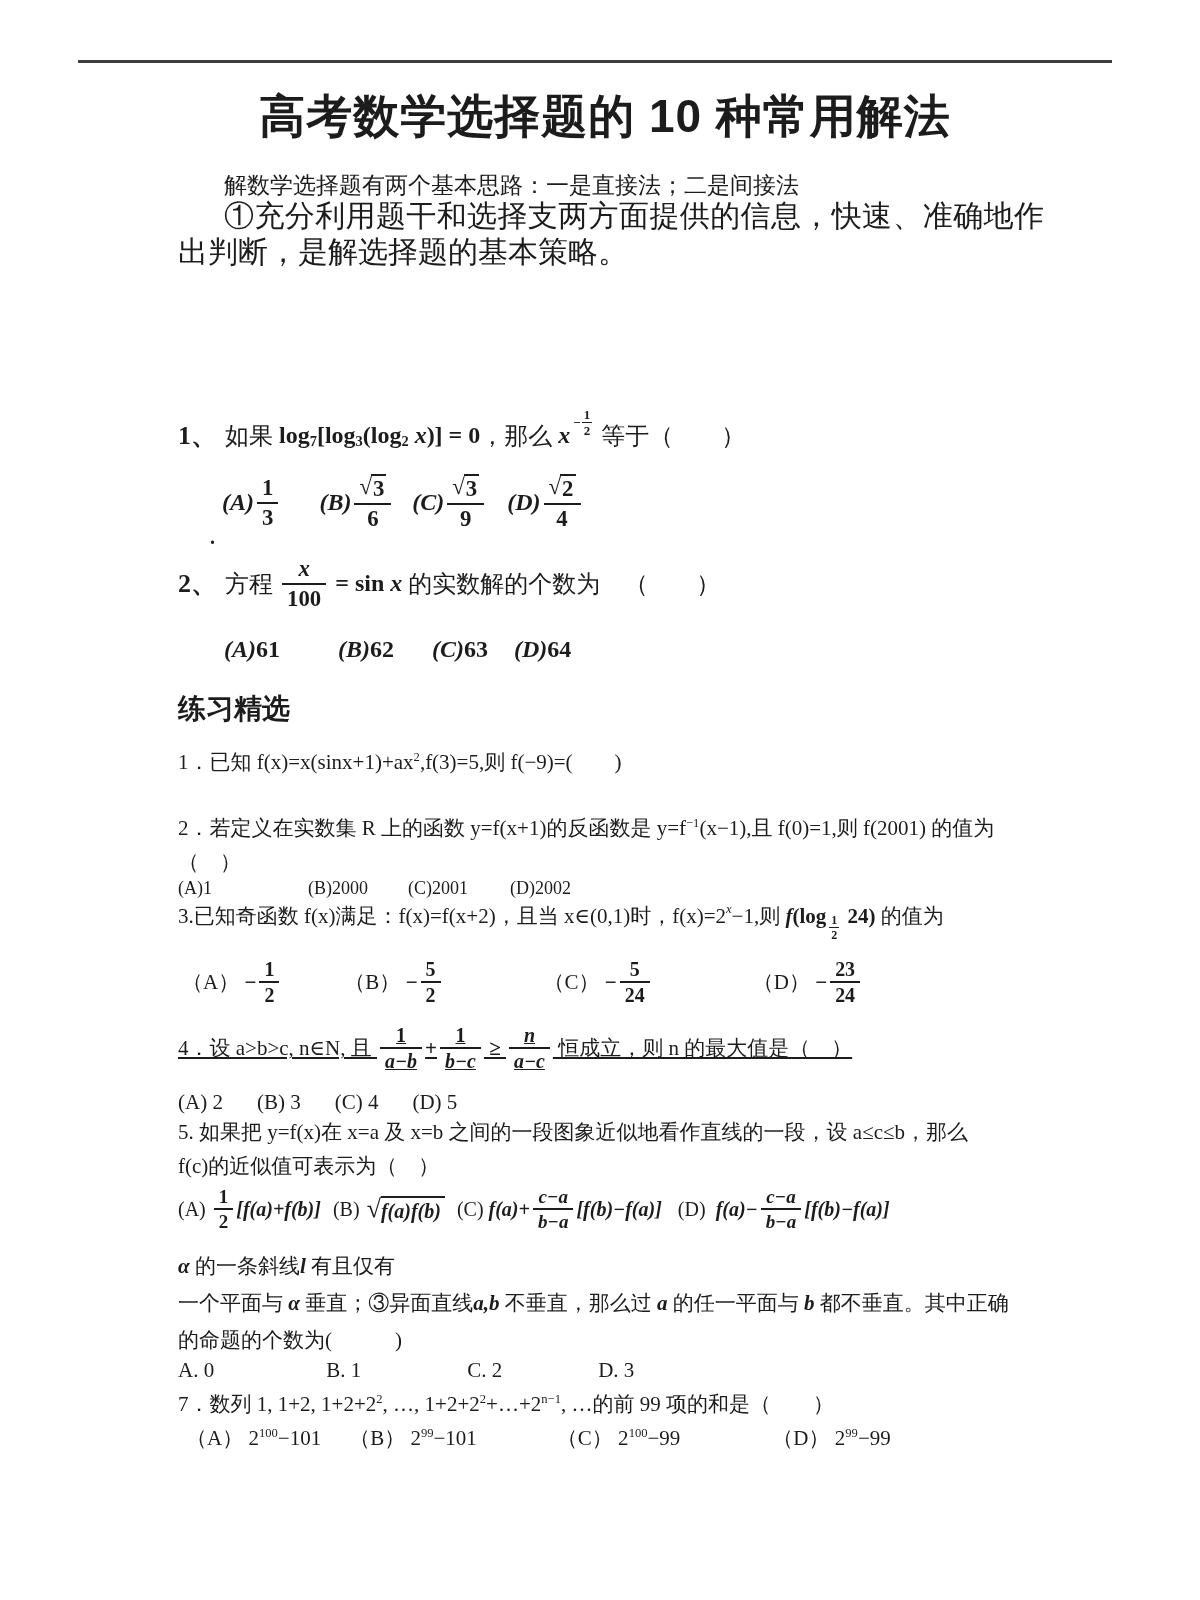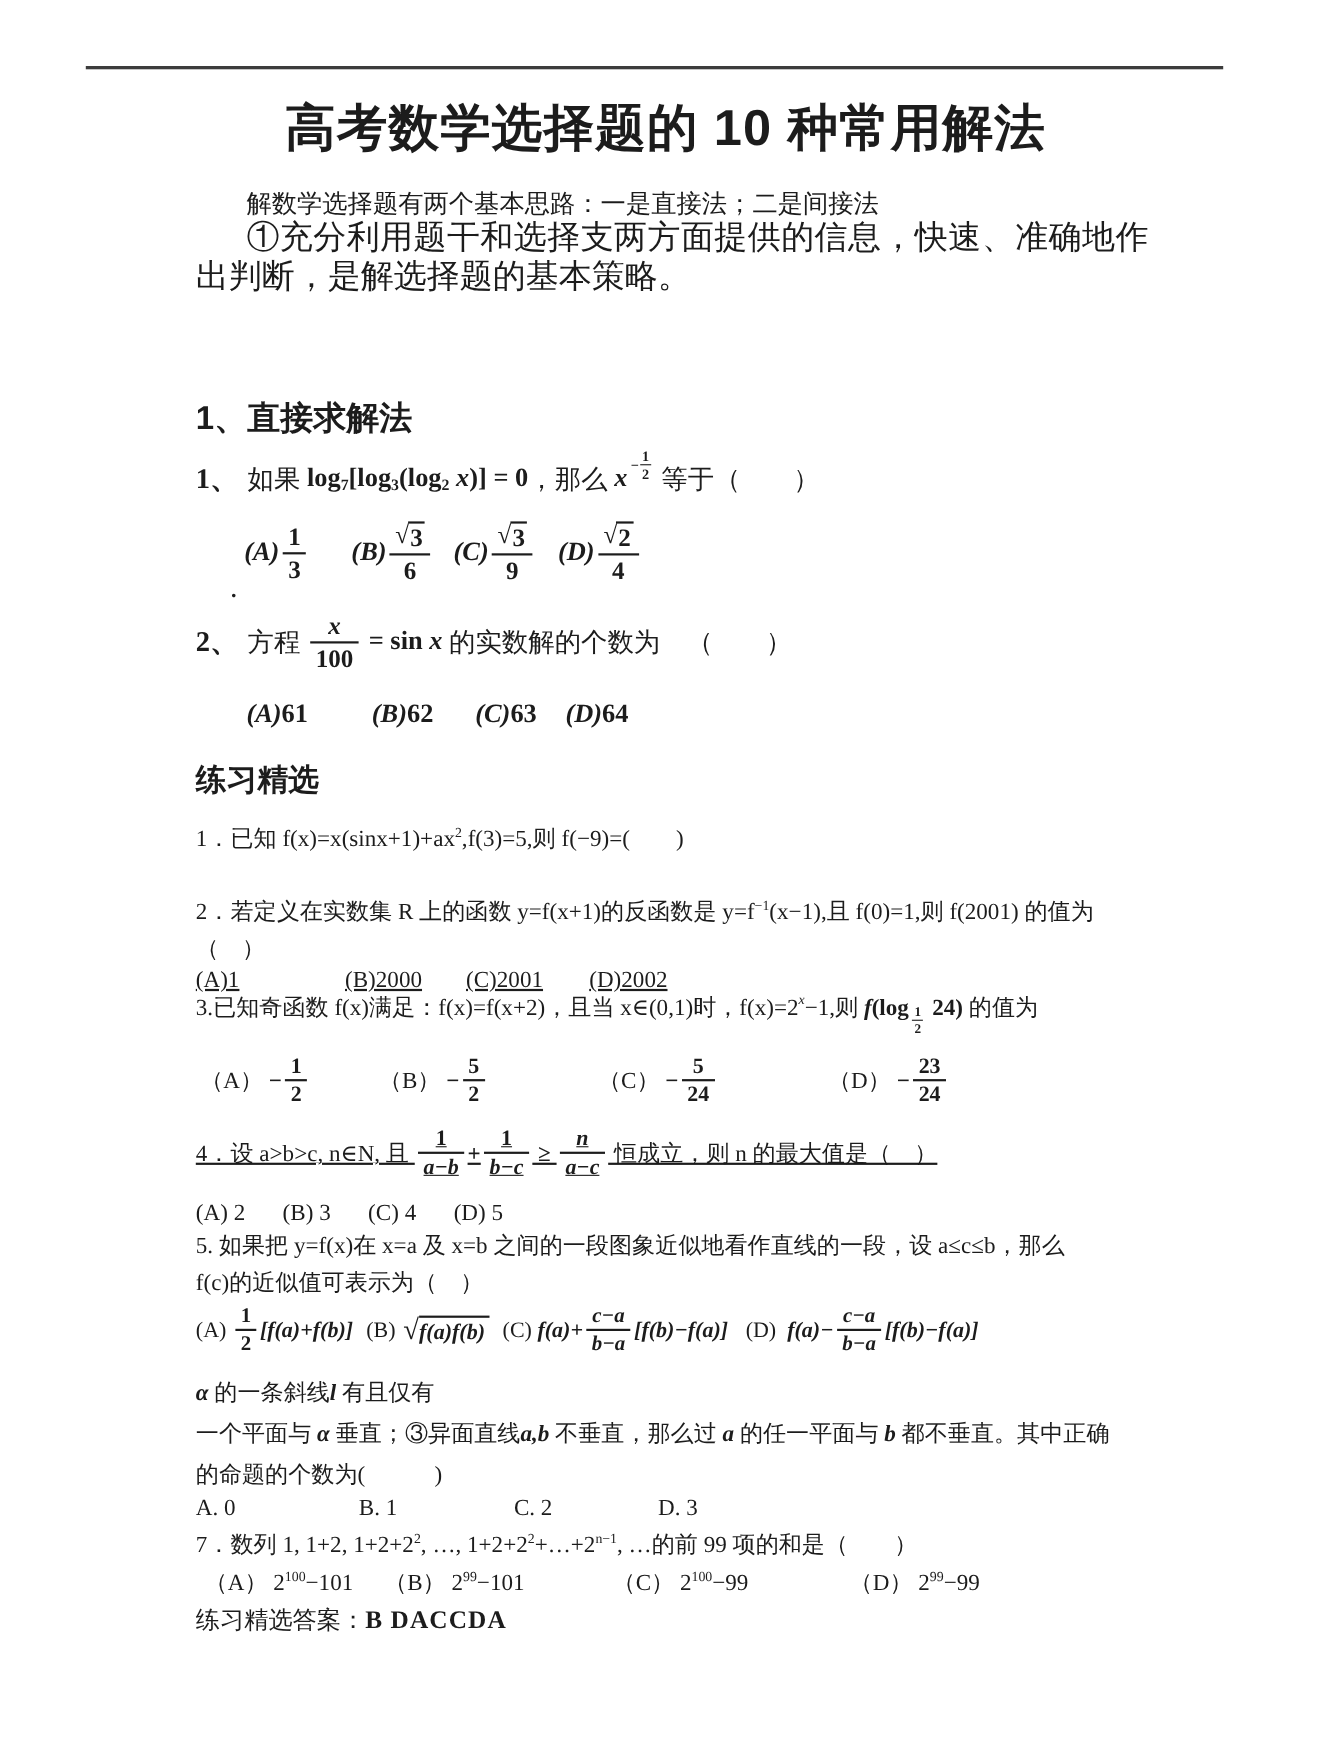--- a/index.html
+++ b/index.html
@@ -21,21 +21,21 @@
   .mathline span{white-space:pre;}
   .q1{top:418px;left:178px;font-size:24px;}
   .q1opts{top:474px;left:222px;font-size:24px;}
   .straydot{top:526px;left:210px;font-size:20px;font-weight:bold;}
   .q2{top:556px;left:178px;font-size:24px;}
   .q2opts{top:636px;left:224px;font-size:24px;}
   .p1{top:748px;left:178px;font-size:21px;}
   .p1opts{top:782px;left:178px;font-size:21px;}
   .p2{top:814px;left:178px;font-size:21px;}
   .p2b{top:848px;left:178px;font-size:21px;}
-  .p2opts{top:878px;left:178px;font-size:21px;text-decoration:underline;}
+  .p2opts{top:878px;left:178px;font-size:18px;}
   .p3{top:902px;left:178px;font-size:21px;}
   .p3opts{top:958px;left:182px;font-size:21px;}
   .p4{top:1024px;left:178px;font-size:21px;text-decoration:underline;}
   .p4opts{top:1090px;left:178px;font-size:21px;}
   .p5a{top:1118px;left:178px;font-size:21px;}
   .p5b{top:1152px;left:178px;font-size:21px;}
   .p5opts{top:1186px;left:178px;font-size:20px;}
   .p6a{top:1252px;left:178px;font-size:21px;}
   .p6b{top:1289px;left:178px;font-size:21px;}
   .p6c{top:1326px;left:178px;font-size:21px;}
@@ -78,21 +78,20 @@
 <body>
 
 <div class="page">
   <div class="abs toprule"></div>
 
   <h1 class="abs title">高考数学选择题的 10 种常用解法</h1>
 
   <p class="abs intro1">解数学选择题有两个基本思路：一是直接法；二是间接法</p>
   <p class="abs intro2">①充分利用题干和选择支两方面提供的信息，快速、准确地作出判断，是解选择题的基本策略。</p>
 
-  <h2 class="abs h-direct">1、直接求解法</h2>
 
   <div class="abs mathline q1"><span class="tk-txt qnum">1、</span><span class="tk-txt">如果 </span><span class="tk-txt mb">log</span><sub class="tk-sub mb">7</sub><span class="tk-txt mb">[</span><span class="tk-txt mb">log</span><sub class="tk-sub mb">3</sub><span class="tk-txt mb">(</span><span class="tk-txt mb">log</span><sub class="tk-sub mb">2</sub><span class="tk-var mb"> x</span><span class="tk-txt mb">)] = 0</span><span class="tk-txt">，那么 </span><span class="tk-var mb">x</span><span class="supfrac"><span class="sf-sign">−</span><span class="mini"><span class="mini-n">1</span><span class="mini-d">2</span></span></span><span class="tk-txt"> 等于（　　）</span></div>
   <div class="abs mathline q1opts"><span class="tk-var mb">(A)</span><span class="frac mb"><span class="fnum">1</span><span class="fden">3</span></span><span class="tk-gap" style="width: 38px;"></span><span class="tk-var mb">(B)</span><span class="frac mb"><span class="fnum"><span class="nsq"><span class="nsq-sym">√</span><span class="nsq-body">3</span></span></span><span class="fden">6</span></span><span class="tk-gap" style="width: 18px;"></span><span class="tk-var mb">(C)</span><span class="frac mb"><span class="fnum"><span class="nsq"><span class="nsq-sym">√</span><span class="nsq-body">3</span></span></span><span class="fden">9</span></span><span class="tk-gap" style="width: 20px;"></span><span class="tk-var mb">(D)</span><span class="frac mb"><span class="fnum"><span class="nsq"><span class="nsq-sym">√</span><span class="nsq-body">2</span></span></span><span class="fden">4</span></span></div>
 
   <div class="abs straydot">.</div>
 
   <div class="abs mathline q2"><span class="tk-txt qnum">2、</span><span class="tk-txt">方程 </span><span class="frac mb"><span class="fnum it">x</span><span class="fden">100</span></span><span class="tk-txt mb"> = sin</span><span class="tk-var mb"> x</span><span class="tk-txt"> 的实数解的个数为　（　　）</span></div>
   <div class="abs mathline q2opts"><span class="tk-var mb">(A)</span><span class="tk-txt mb">61</span><span class="tk-gap" style="width: 58px;"></span><span class="tk-var mb">(B)</span><span class="tk-txt mb">62</span><span class="tk-gap" style="width: 38px;"></span><span class="tk-var mb">(C)</span><span class="tk-txt mb">63</span><span class="tk-gap" style="width: 26px;"></span><span class="tk-var mb">(D)</span><span class="tk-txt mb">64</span></div>
 
   <h2 class="abs h-practice">练习精选</h2>
@@ -114,14 +113,13 @@
   <div class="abs mathline p5opts"><span class="tk-txt">(A) </span><span class="frac mb"><span class="fnum">1</span><span class="fden">2</span></span><span class="tk-var mb">[f(a)+f(b)]</span><span class="tk-gap" style="width: 12px;"></span><span class="tk-txt">(B) </span><span class="sqrt mb"><span class="sqrt-sym">√</span><span class="sqrt-body">f(a)f(b)</span></span><span class="tk-gap" style="width: 10px;"></span><span class="tk-txt">(C) </span><span class="tk-var mb">f(a)+</span><span class="frac mb"><span class="fnum it">c−a</span><span class="fden it">b−a</span></span><span class="tk-var mb">[f(b)−f(a)]</span><span class="tk-gap" style="width: 16px;"></span><span class="tk-txt">(D)  </span><span class="tk-var mb">f(a)−</span><span class="frac mb"><span class="fnum it">c−a</span><span class="fden it">b−a</span></span><span class="tk-var mb">[f(b)−f(a)]</span></div>
 
   <div class="abs mathline p6a"><span class="tk-var mb">α</span><span class="tk-txt"> 的一条斜线</span><span class="tk-var mb">l</span><span class="tk-txt"> 有且仅有</span></div>
   <div class="abs mathline p6b"><span class="tk-txt">一个平面与 </span><span class="tk-var mb">α</span><span class="tk-txt"> 垂直；③异面直线</span><span class="tk-var mb">a,b</span><span class="tk-txt"> 不垂直，那么过 </span><span class="tk-var mb">a</span><span class="tk-txt"> 的任一平面与 </span><span class="tk-var mb">b</span><span class="tk-txt"> 都不垂直。其中正确</span></div>
   <div class="abs mathline p6c"><span class="tk-txt">的命题的个数为(　　　)</span></div>
   <div class="abs p6opts"><span class="tk-txt">A. 0</span><span class="tk-gap" style="width: 112px;"></span><span class="tk-txt">B. 1</span><span class="tk-gap" style="width: 106px;"></span><span class="tk-txt">C. 2</span><span class="tk-gap" style="width: 96px;"></span><span class="tk-txt">D. 3</span></div>
 
   <div class="abs p7"><span class="tk-txt">7．数列 1, 1+2, 1+2+2</span><sup class="tk-sup">2</sup><span class="tk-txt">, …, 1+2+2</span><sup class="tk-sup">2</sup><span class="tk-txt">+…+2</span><sup class="tk-sup">n−1</sup><span class="tk-txt">, …的前 99 项的和是（　　）</span></div>
   <div class="abs p7opts"><span class="tk-txt">（A） 2</span><sup class="tk-sup">100</sup><span class="tk-txt">−101</span><span class="tk-gap" style="width: 28px;"></span><span class="tk-txt">（B） 2</span><sup class="tk-sup">99</sup><span class="tk-txt">−101</span><span class="tk-gap" style="width: 80px;"></span><span class="tk-txt">（C） 2</span><sup class="tk-sup">100</sup><span class="tk-txt">−99</span><span class="tk-gap" style="width: 92px;"></span><span class="tk-txt">（D） 2</span><sup class="tk-sup">99</sup><span class="tk-txt">−99</span></div>
 
-  <div class="abs mathline ansline"><span class="tk-txt">练习精选答案：</span><span class="tk-txt mb ans">B DACCDA</span></div>
 </div>
 
 </body></html>

